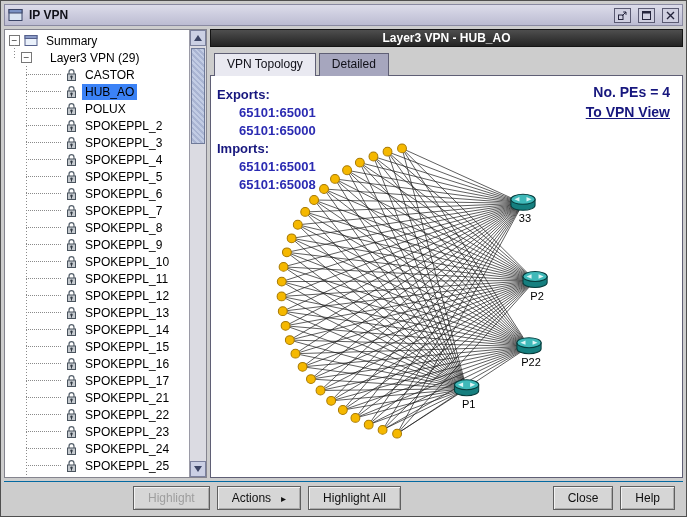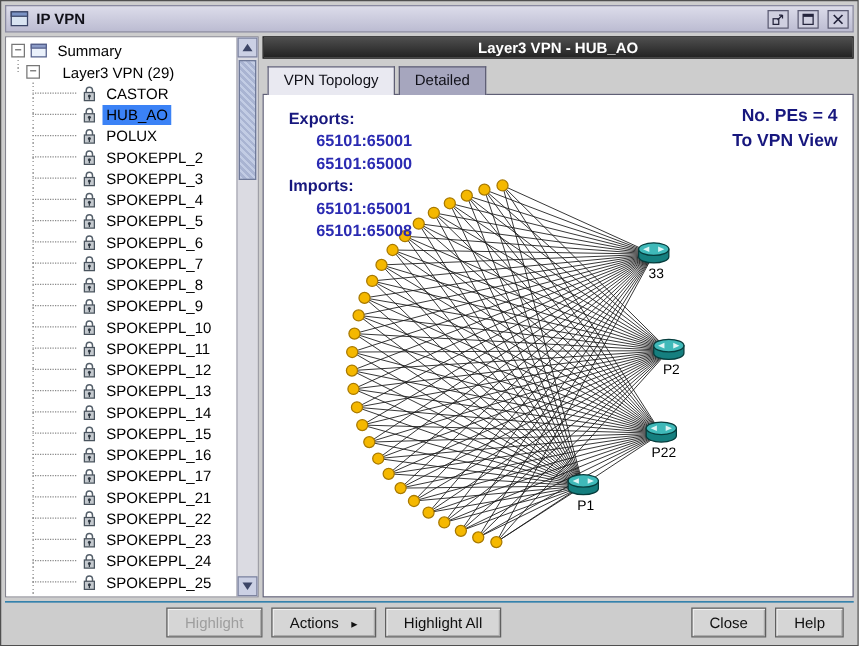--- a/index.html
+++ b/index.html
@@ -43,25 +43,25 @@
   
   .content-panel{flex:1;margin-left:3px;display:flex;flex-direction:column;min-width:0}
   .panel-header{height:18px;flex:0 0 18px;background:linear-gradient(#4E4E4E,#232323);border:1px solid #141414;color:#fff;font-size:12px;font-weight:bold;display:flex;align-items:center;justify-content:center}
   .tabs{display:flex;margin-top:6px;padding-left:4px;margin-bottom:-1px;position:relative;z-index:2}
   .tab{font-size:12px;color:#101018;background:#A6A6BE;border:1px solid #5F5F75;border-bottom:none;padding:3px 12px;margin-right:3px;cursor:pointer}
   .tab.active{background:#E9E9F1;padding-bottom:5px;font-weight:normal}
   .tab-content{flex:1;background:#fff;border:1px solid #5F5F75;position:relative;min-height:0;overflow:hidden}
   #topology-svg{position:absolute;left:0;top:0;width:100%;height:100%}
   #topology-svg text{font:11px "Liberation Sans",sans-serif;fill:#000}
 
-  .exports-box{position:absolute;top:8px;left:20px;font-size:13px;z-index:3}
+  .exports-box{position:absolute;top:8px;left:6px;font-size:13px;z-index:3}
   .exports-box .lbl{color:#17177E;font-weight:bold;margin-top:3px}
   .exports-box .val{color:#2B2BB2;font-weight:bold;margin-left:22px;margin-top:3px}
   .pe-box{position:absolute;top:8px;right:12px;text-align:right;font-size:14px;color:#17177E;font-weight:bold;z-index:3}
-  .pe-link{display:block;margin-top:4px;color:#17177E;cursor:pointer}
+  .pe-link{display:block;margin-top:4px;text-decoration:underline;color:#17177E;cursor:pointer}
 
   
   .footer{height:32px;flex:0 0 32px;margin-top:3px;border-top:1px solid #0369a1;display:flex;align-items:center;padding:0 8px;gap:7px}
   .btn{font-size:12px;color:#101010;background:#D6D6D6;border:1px solid #5F5F5F;box-shadow:inset 1px 1px 0 #F2F2F2, inset -1px -1px 0 #ABABAB;padding:4px 14px;cursor:pointer;white-space:nowrap}
   .btn:disabled{color:#9E9E9E;cursor:default}
   .btn .arrow{margin-left:10px;font-size:10px}
   .footer-spacer{flex:1}
   .first-btn{margin-left:121px}
 </style>
 </head>

